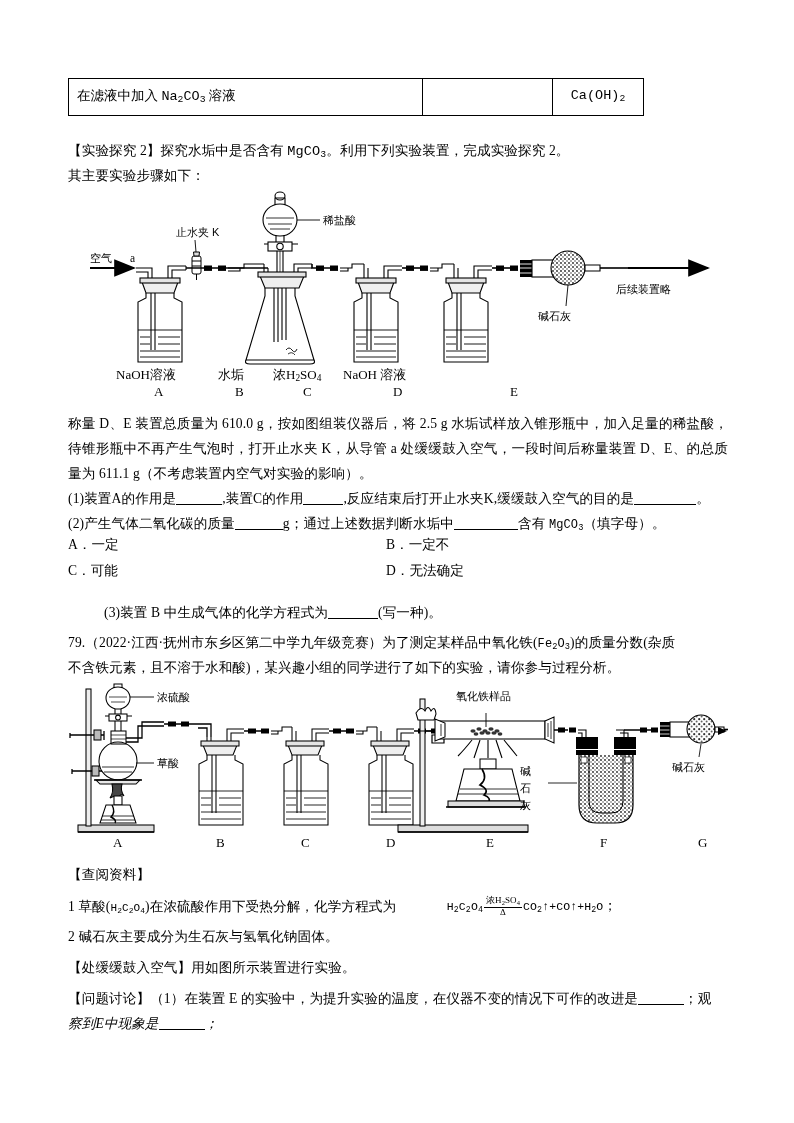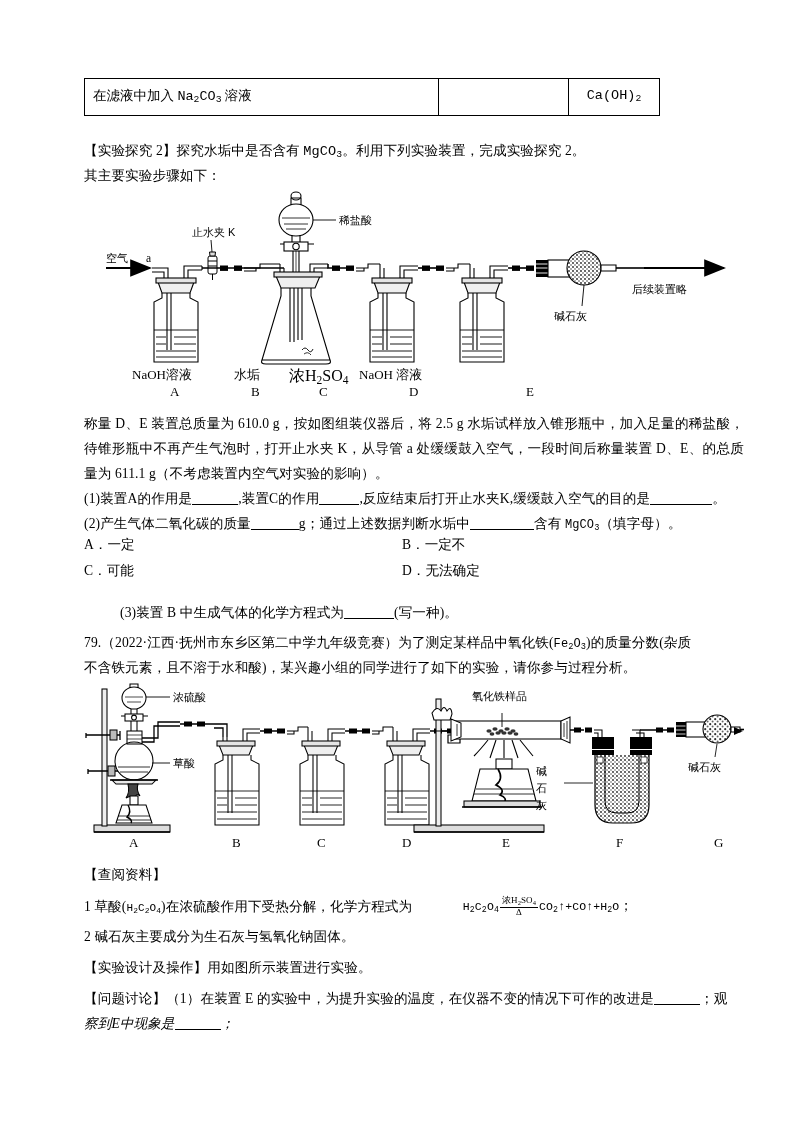--- a/index.html
+++ b/index.html
@@ -6,21 +6,21 @@
   body{
     width:794px;height:1123px;
     background:#fff;
     font-family:"Liberation Serif","DejaVu Serif",serif;
     color:#000;
     position:relative;
     overflow:hidden;
   }
   .page{
     position:absolute;
-    left:84px; top:0; width:660px; height:1123px;
+    left:68px; top:0; width:660px; height:1123px;
   }
   
   .tbl{
     position:absolute; left:0; top:78px;
     width:524px; border-collapse:collapse;
     table-layout:fixed;
   }
   .tbl td{
     border:1px solid #000;
     height:32px;
@@ -244,21 +244,21 @@
       <line x1="500" y1="95" x2="498" y2="116" stroke-width="0.9"></line>
       <text x="470" y="130" class="lblcn" stroke="none" fill="#000" font-size="12.5">碱石灰</text>
       <text x="548" y="103" class="lblcn" stroke="none" fill="#000" font-size="12.5">后续装置略</text>
     </g>
   </svg>
   </div>
 
   <div class="fig" style="top:366px;width:660px;">
     <div style="position:absolute;left:48px;top:0;font-size:13px;">NaOH溶液</div>
     <div style="position:absolute;left:150px;top:0;font-size:13px;">水垢</div>
-    <div style="position:absolute;left:205px;top:0;font-size:16px;">浓H<sub>2</sub>SO<sub>4</sub></div>
+    <div style="position:absolute;left:205px;top:0;font-size:13px;">浓H<sub>2</sub>SO<sub>4</sub></div>
     <div style="position:absolute;left:275px;top:0;font-size:13px;">NaOH 溶液</div>
     <div style="position:absolute;left:86px;top:18px;font-size:13px;">A</div>
     <div style="position:absolute;left:167px;top:18px;font-size:13px;">B</div>
     <div style="position:absolute;left:235px;top:18px;font-size:13px;">C</div>
     <div style="position:absolute;left:325px;top:18px;font-size:13px;">D</div>
     <div style="position:absolute;left:442px;top:18px;font-size:13px;">E</div>
   </div>
 
   <div class="p" style="top:411px;text-align:justify;">称量 D、E 装置总质量为 610.0 g，按如图组装仪器后，将 2.5 g 水垢试样放入锥形瓶中，加入足量的稀盐酸，待锥形瓶中不再产生气泡时，打开止水夹 K，从导管 a 处缓缓鼓入空气，一段时间后称量装置 D、E、的总质量为 611.1 g（不考虑装置内空气对实验的影响）。</div>
 
@@ -547,21 +547,21 @@
 
   <div class="p" style="top:862px;">【查阅资料】</div>
 
   <div class="p" style="top:893px;">
     1 草酸(<span class="mono" style="font-size:11px">H<sub>2</sub>C<sub>2</sub>O<sub>4</sub></span>)在浓硫酸作用下受热分解，化学方程式为&nbsp;<span class="eqwrap"><span class="mono" style="font-size:11.5px">H<sub>2</sub>C<sub>2</sub>O<sub>4</sub></span><span class="frac"><span class="num">浓H<sub>2</sub>SO<sub>4</sub></span><span class="den">Δ</span></span><span class="mono" style="font-size:11.5px">CO<sub>2</sub>↑+CO↑+H<sub>2</sub>O</span>；</span>
   </div>
 
   <div class="p" style="top:924px;">2 碱石灰主要成分为生石灰与氢氧化钠固体。</div>
 
   <div class="p" style="top:955px;">
-    <span>【实验设计及操作】</span><span>用如图所示装置进行实验。</span>
+    <span>【处缓缓鼓入空气】</span><span>用如图所示装置进行实验。</span>
   </div>
 
   <div class="p" style="top:986px;">
     <span>【问题讨论】</span><span>（1）在装置 E 的实验中，为提升实验的温度，在仪器不变的情况下可作的改进是</span><span class="blank" style="width:46px"></span><span>；观</span>
   </div>
   <div class="p" style="top:1011px;font-style:italic;">
     <span>察到E中现象是</span><span class="blank" style="width:46px"></span><span>；</span>
   </div>
 
 </div>

